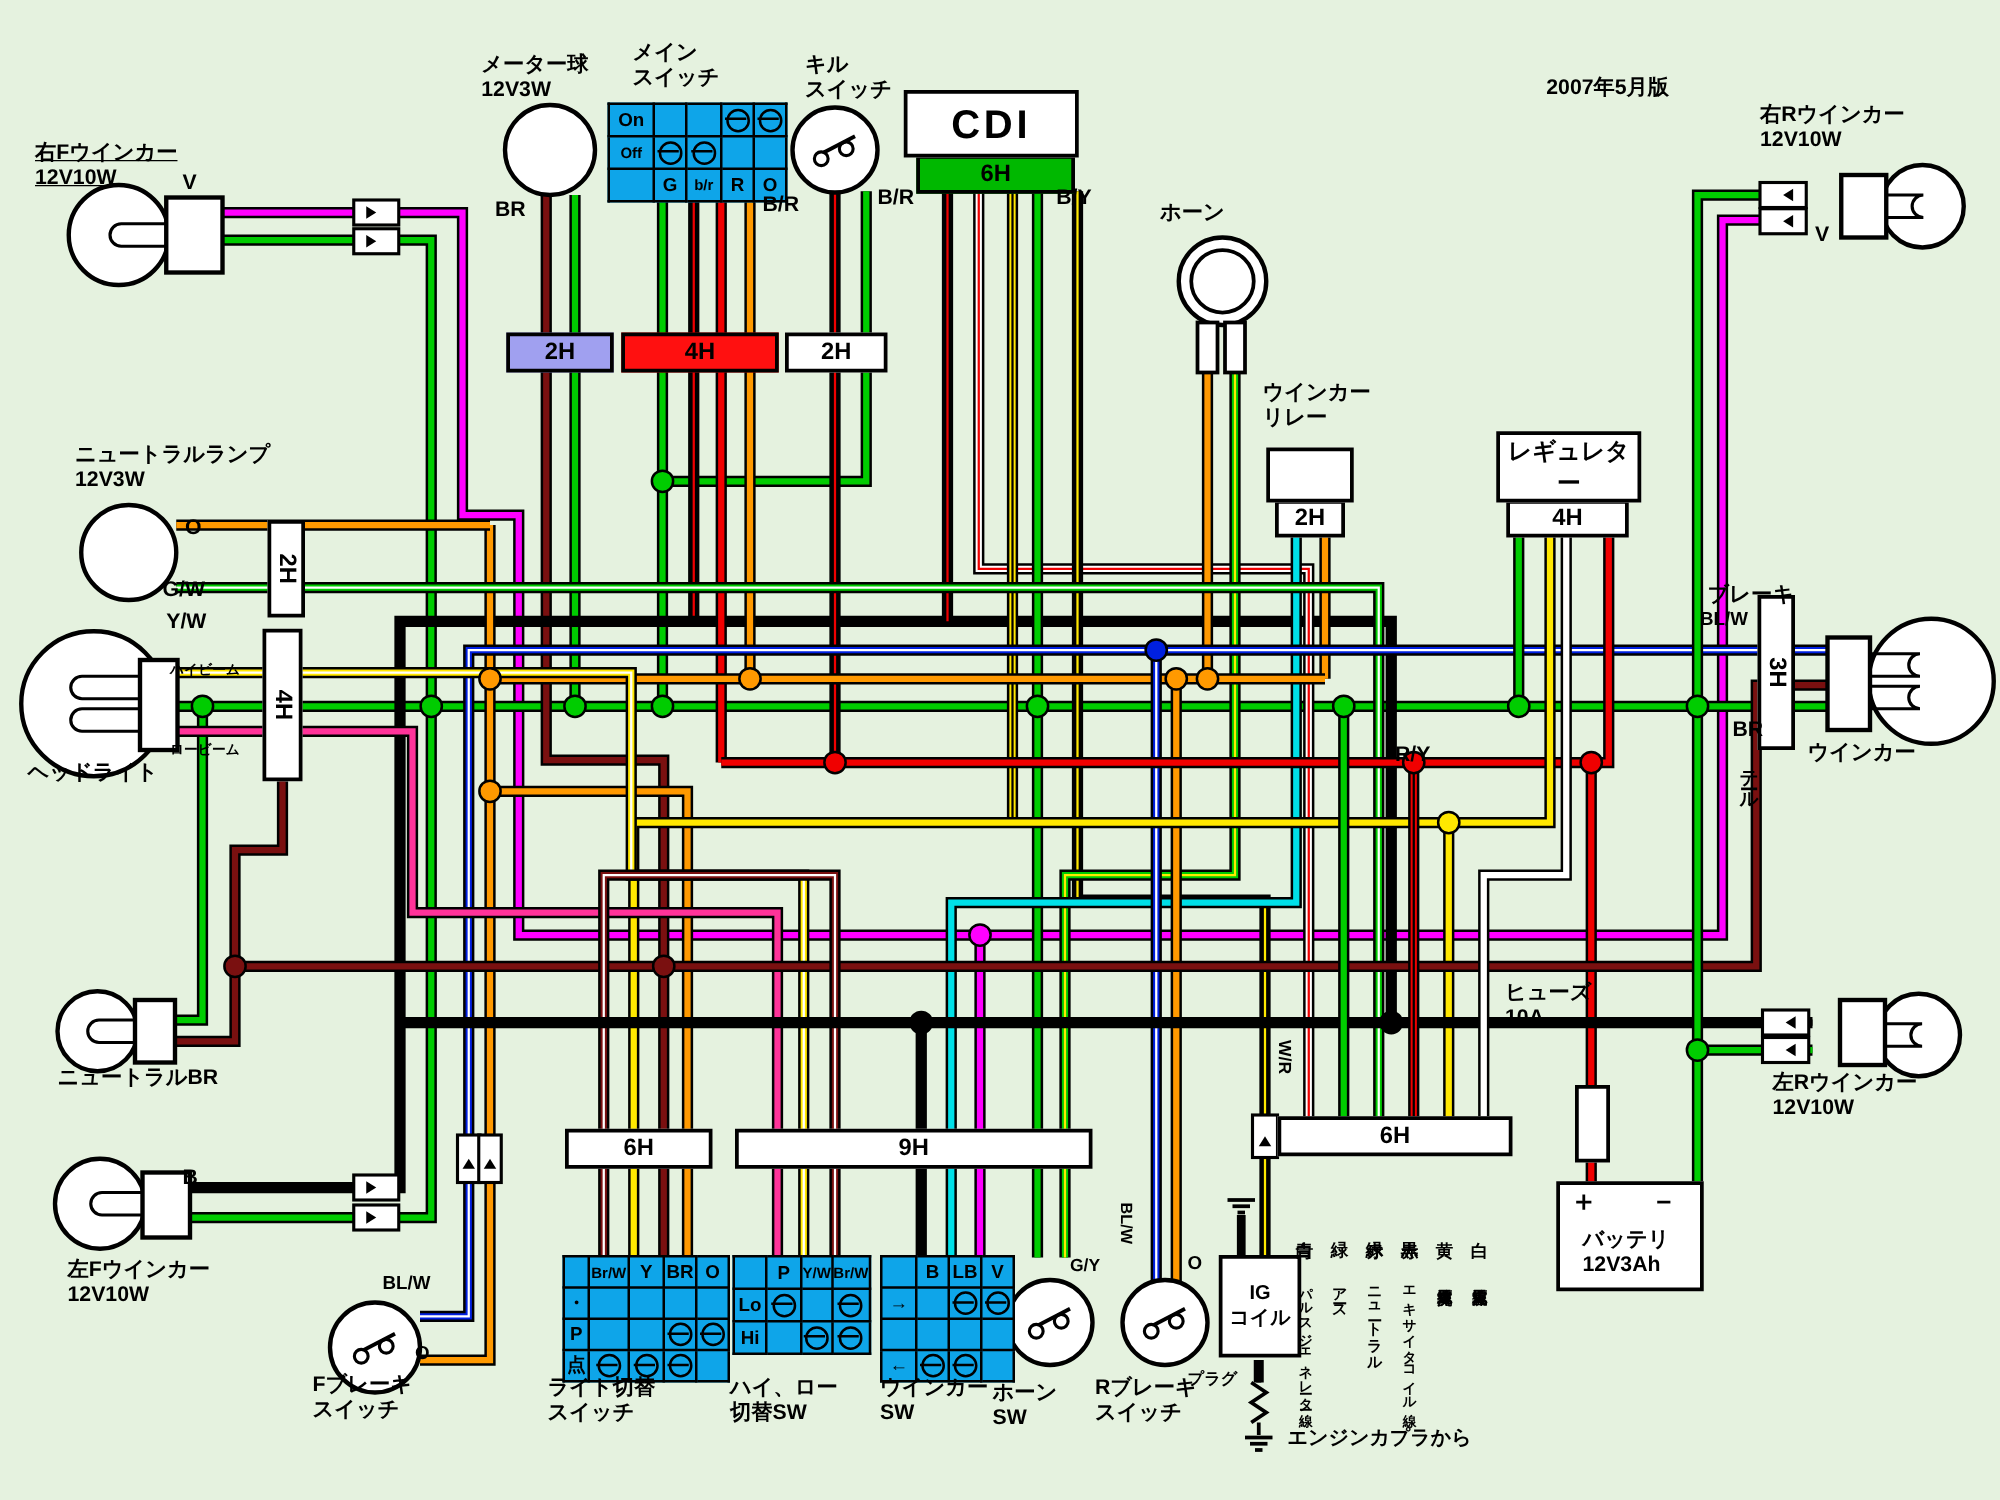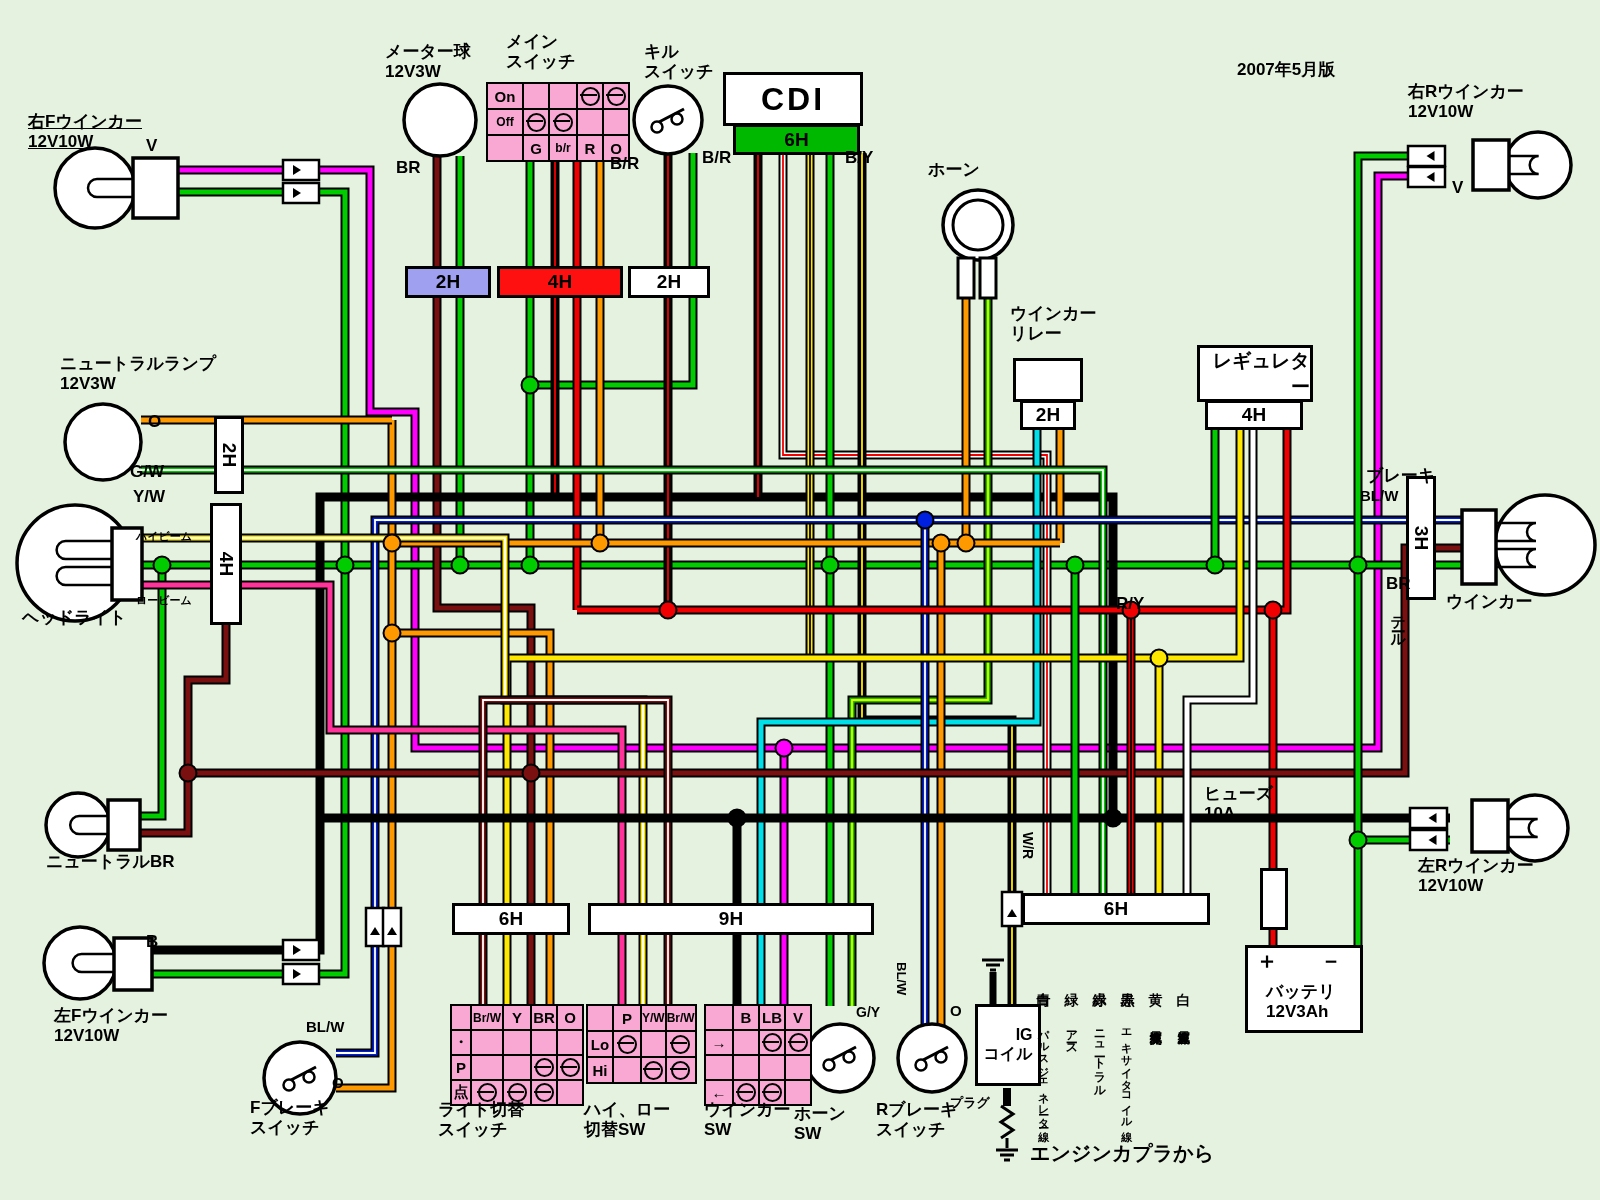--- a/index.html
+++ b/index.html
@@ -5,22 +5,22 @@
   html,body{margin:0;padding:0;}
   #stage{position:relative;width:1600px;height:1200px;background:#E5F2DF;overflow:hidden;
          font-family:"Liberation Sans","DejaVu Sans",sans-serif;}
   #wire-layer{position:absolute;left:0;top:0;z-index:1;}
   #html-layer{position:absolute;left:0;top:0;width:1600px;height:1200px;z-index:2;pointer-events:none;}
   .lbl{position:absolute;font-weight:bold;color:#000;white-space:pre-line;line-height:1.15;}
   .lbl.vert{writing-mode:vertical-rl;}
   .bar{position:absolute;background:#fff;border:3px solid #000;display:flex;align-items:center;justify-content:center;
        font-weight:bold;font-size:19px;box-sizing:border-box;}
   .box{position:absolute;background:#fff;border:3px solid #000;display:flex;align-items:center;justify-content:center;
-       font-weight:bold;box-sizing:border-box;text-align:right;white-space:pre-line;}
-  .ctable{position:absolute;border-collapse:collapse;background:#f9a8d4;padding-left:20px;}
+       font-weight:bold;box-sizing:border-box;text-align:center;white-space:pre-line;}
+  .ctable{position:absolute;border-collapse:collapse;background:#0ea5e9;padding-left:20px;}
   .ctable td{border:2px solid #000;padding:0;text-align:center;font-weight:bold;font-size:15px;
              font-family:"Liberation Sans",sans-serif;overflow:hidden;}
   .contact{display:inline-block;width:15px;height:15px;border:2px solid #000;border-radius:50%;position:relative;vertical-align:middle;}
   .contact::after{content:"";position:absolute;left:-3px;top:5.5px;width:17px;height:2px;background:#000;}
   #title-block{position:absolute;left:935px;top:18px;}
   #title-main{font-size:42px;font-weight:bold;letter-spacing:1px;}
   #title-edition{position:absolute;left:302px;top:40px;font-size:17px;font-weight:bold;white-space:nowrap;}
   #legend{position:absolute;left:1212px;top:1048px;font-size:16.5px;font-weight:bold;line-height:22px;white-space:pre;}
 </style>
 </head>
@@ -514,21 +514,21 @@
       <div class="lbl vert" style="left: 1020px; top: 832px; font-size: 14px;">W/R</div>
       <div class="lbl" style="left: 1116px; top: 594px; font-size: 17px;">R/Y</div>
       <div class="lbl" style="left: 1204px; top: 784px; font-size: 17px;">ヒューズ
 10A</div>
       <div class="lbl" style="left: 1256px; top: 948px; font-size: 22px;">＋</div>
       <div class="lbl" style="left: 1320px; top: 948px; font-size: 22px;">－</div>
       <div class="lbl" style="left: 1266px; top: 982px; font-size: 17px;">バッテリ
 12V3Ah</div>
       <div class="lbl" style="left: 1418px; top: 856px; font-size: 17px;">左Rウインカー
 12V10W</div>
-      <div class="lbl" style="left: 1030px; top: 1142px; font-size: 20px;">エンジンカプラから</div>
+      <div class="lbl" style="left: 1030px; top: 1142px; font-size: 16px;">エンジンカプラから</div>
       <div class="lbl vert" style="left: 1036px; top: 982px; font-size: 14px;">青白</div>
       <div class="lbl vert" style="left: 1064px; top: 982px; font-size: 14px;">緑</div>
       <div class="lbl vert" style="left: 1092px; top: 982px; font-size: 14px;">緑赤</div>
       <div class="lbl vert" style="left: 1120px; top: 982px; font-size: 14px;">赤黒</div>
       <div class="lbl vert" style="left: 1148px; top: 982px; font-size: 14px;">黄</div>
       <div class="lbl vert" style="left: 1176px; top: 982px; font-size: 14px;">白</div>
       <div class="lbl vert" style="left: 1037px; top: 1022px; font-size: 11px;">パルスジェネレーター線</div>
       <div class="lbl vert" style="left: 1064px; top: 1022px; font-size: 12px;">アース</div>
       <div class="lbl vert" style="left: 1092px; top: 1022px; font-size: 12px;">ニュートラル</div>
       <div class="lbl vert" style="left: 1120px; top: 1022px; font-size: 11px;">エキサイタコイル線</div>

